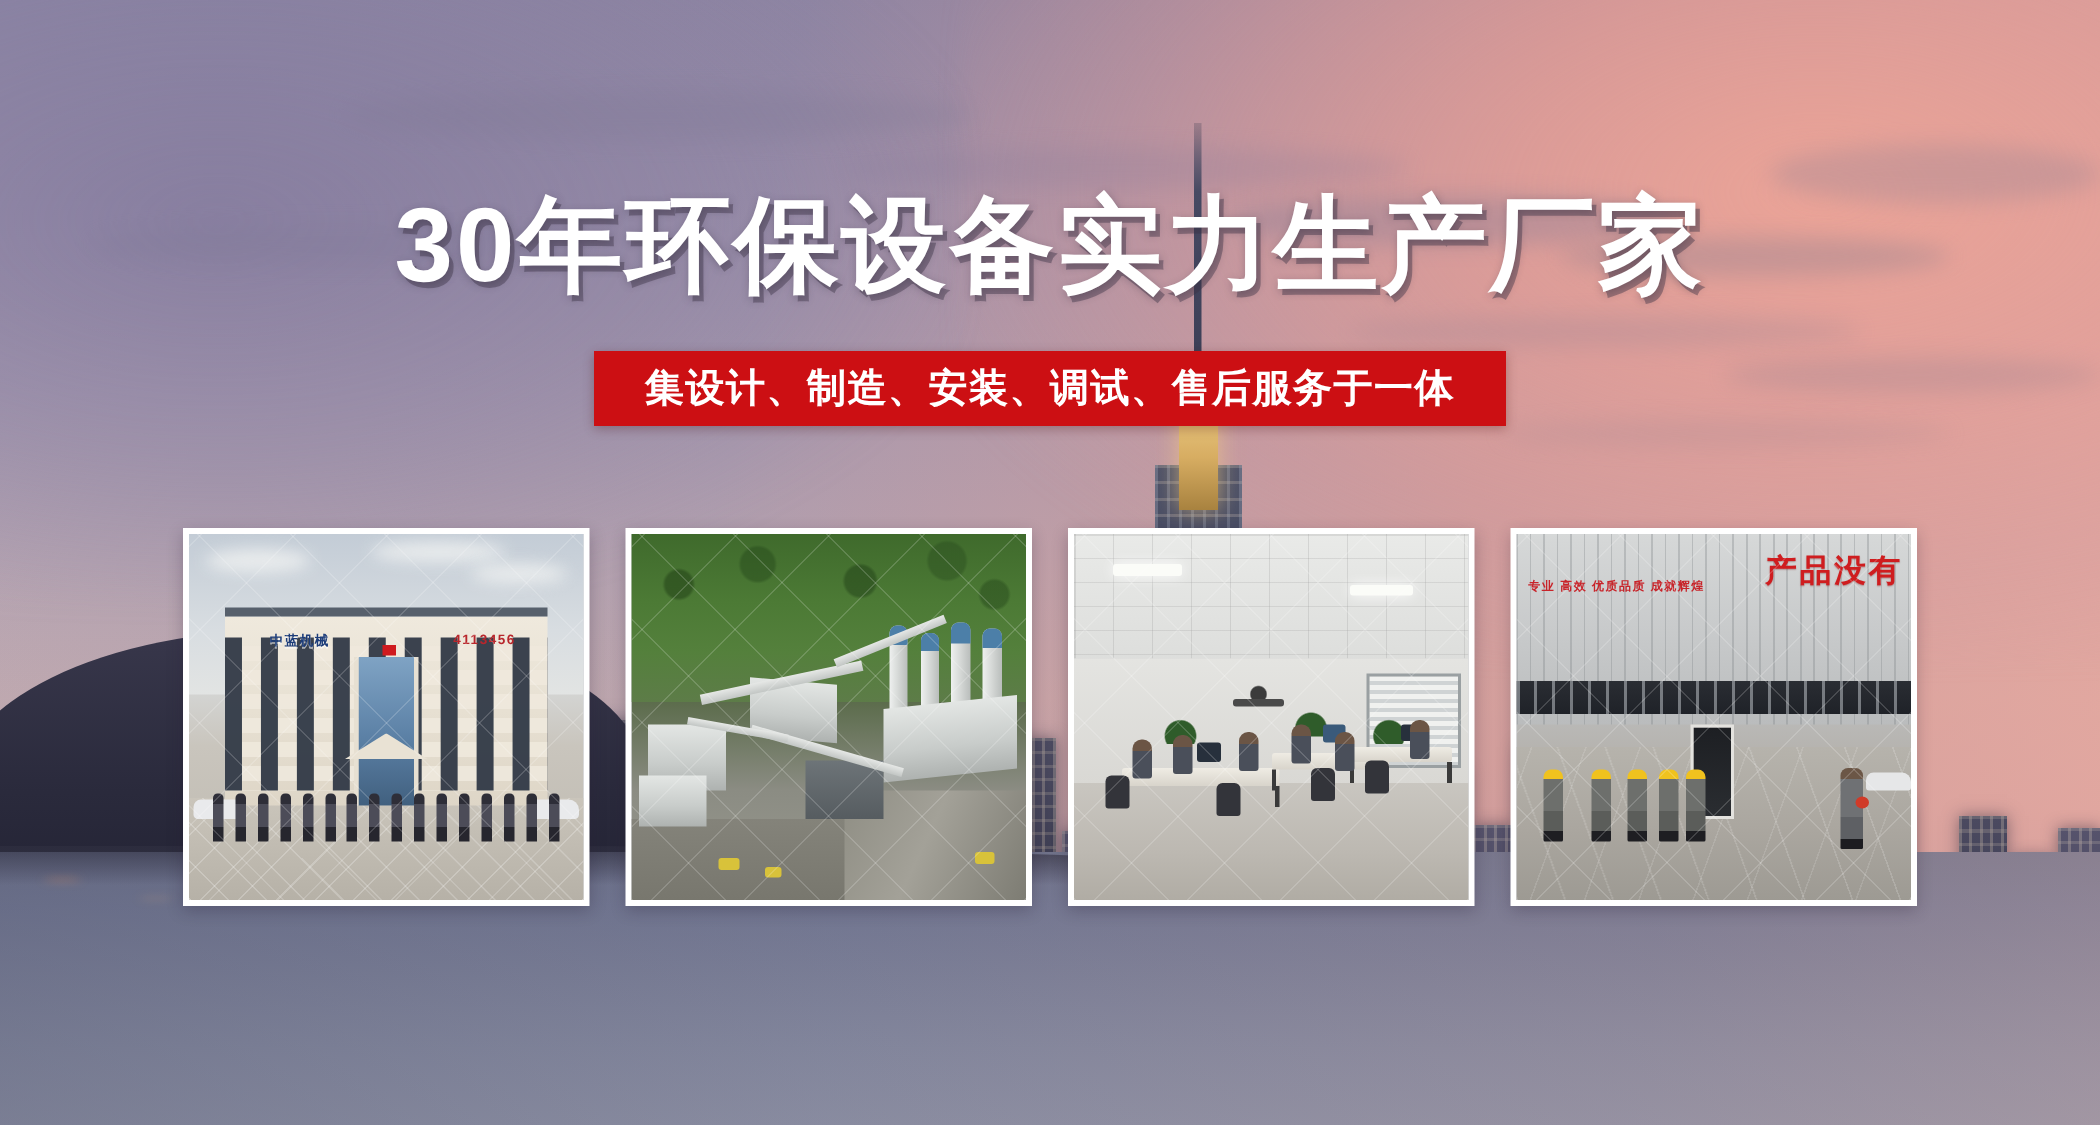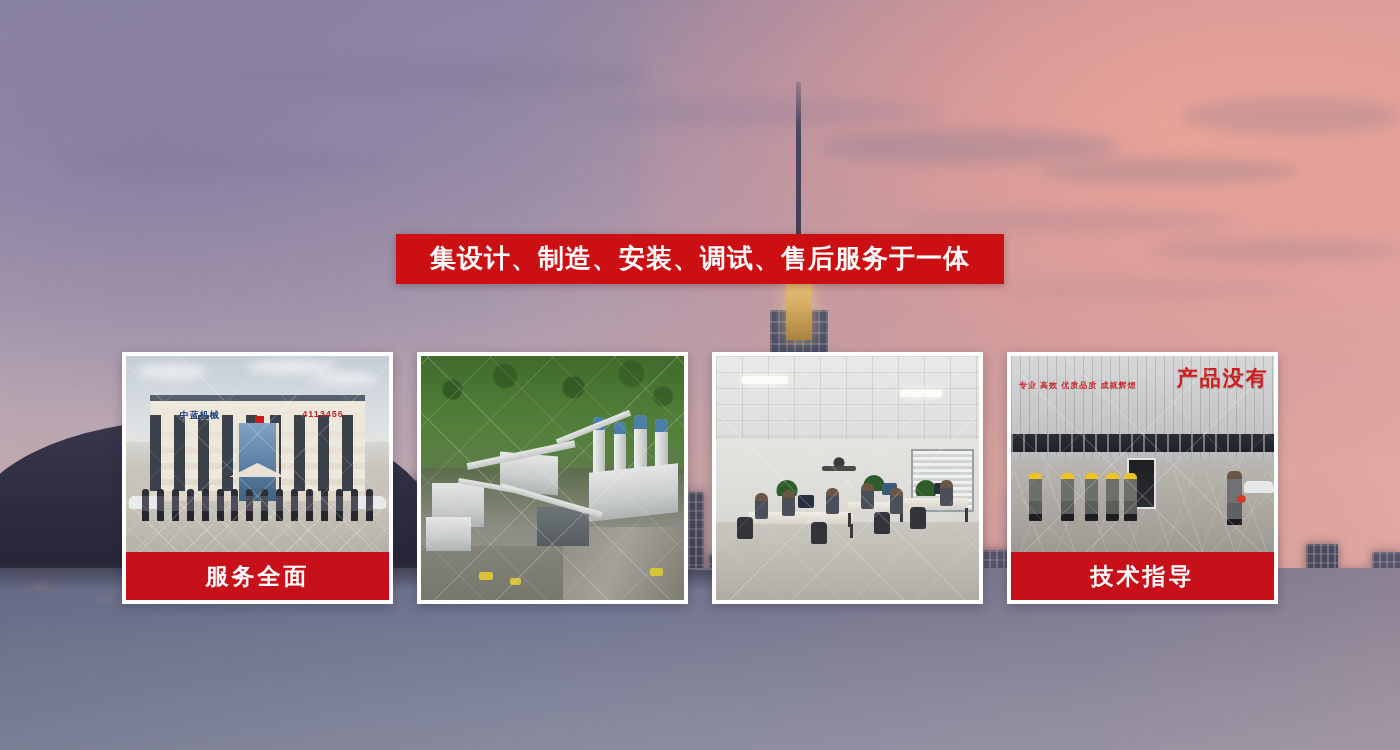--- a/index.html
+++ b/index.html
@@ -471,20 +471,21 @@
 
     <div class="hill"></div>
     <div class="shorelights"></div>
     <div class="bank"></div>
   </div>
 
   <div class="river"></div>
   <div class="river-glow"></div>
   <div class="river-refl"></div>
 
+  <div class="headline">30年环保设备实力生产厂家</div>
 
   <div class="subbar-wrap">
     <div class="subbar">集设计、制造、安装、调试、售后服务于一体</div>
   </div>
 
   <div class="cards">
 
     <div class="card">
       <div class="card-photo">
         <div class="p1">
@@ -516,21 +517,20 @@
               <i></i>
               <i></i>
               <i></i>
               <i></i>
               <i></i>
               <i></i>
               <i></i>
           </div>
         </div>
       </div>
-      <div class="card-label">服务全面</div>
     </div>
 
     <div class="card">
       <div class="card-photo">
         <div class="p2">
           <div class="p2-green"></div>
           <div class="p2-yard"></div>
           <div class="p2-road"></div>
 
           <div class="p2-silo" style="right:6%;  top:26%; width:13px; height:24%;">
@@ -622,17 +622,16 @@
 
           <div class="p4-worker" style="left:7%;"></div>
           <div class="p4-worker" style="left:19%;"></div>
           <div class="p4-worker" style="left:28%;"></div>
           <div class="p4-worker" style="left:36%;"></div>
           <div class="p4-worker" style="left:43%;"></div>
           <div class="p4-boss"></div>
           <div class="p4-helmet"></div>
         </div>
       </div>
-      <div class="card-label">技术指导</div>
     </div>
 
   </div>
 </div>
 
 </body></html>

